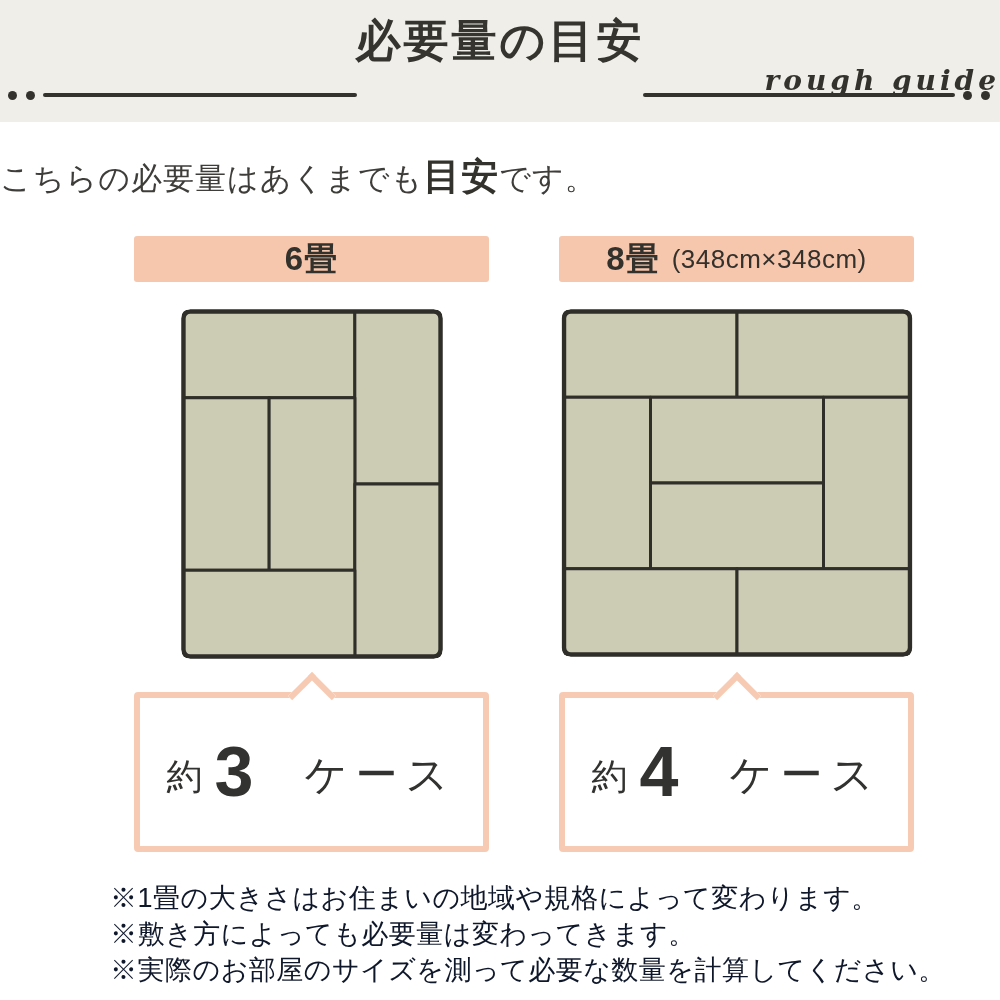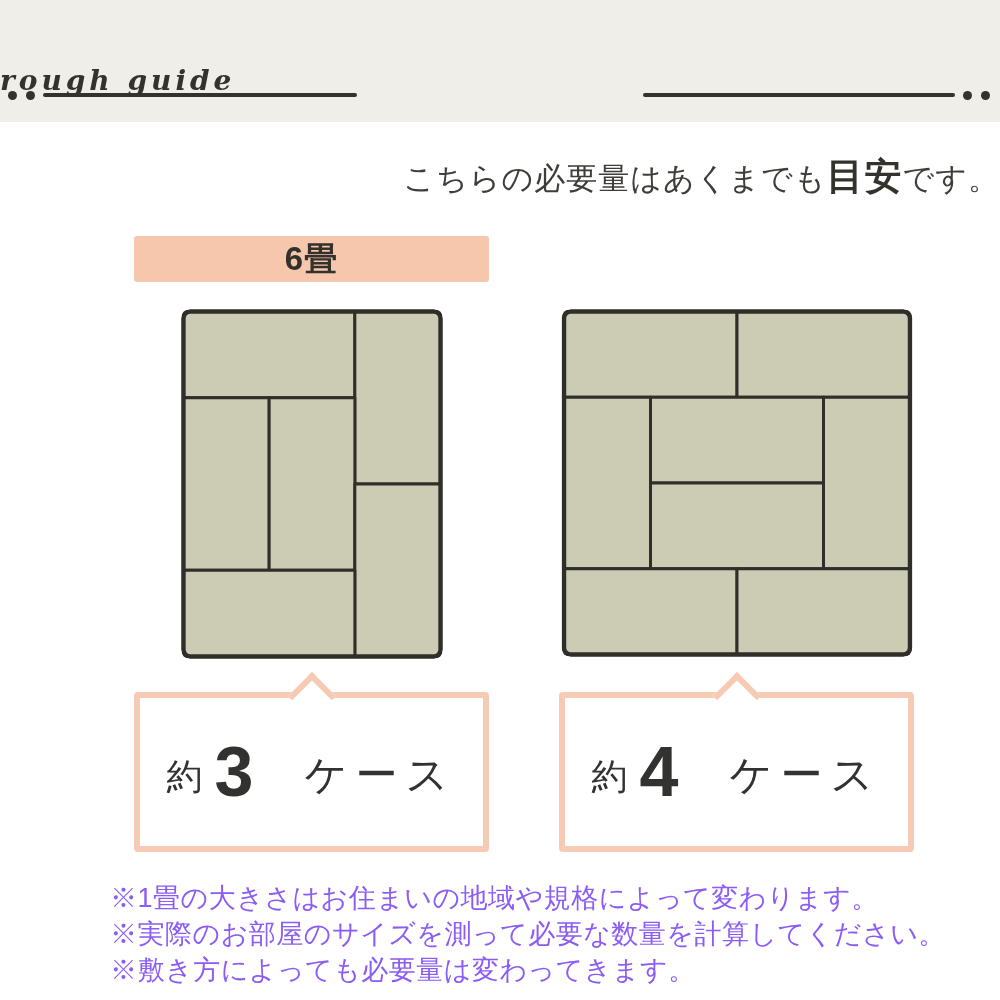--- a/index.html
+++ b/index.html
@@ -20,27 +20,27 @@
     color:#35342e;
   }
   .decor-line { position:absolute; top:93px; height:4px; background:#33322c; border-radius:2px; }
   .line-left  { left:43px;  width:314px; }
   .line-right { left:643px; width:312px; }
   .dot { position:absolute; top:91px; width:9px; height:9px; border-radius:50%; background:#33322c; }
   .dot-l1 { left:8px; }  .dot-l2 { left:26px; }
   .dot-r1 { left:963px; } .dot-r2 { left:981px; }
   .script-sub {
     position:absolute; top:64px; left:0; width:100%;
-    text-align:left;
+    text-align:right;
     font-family:"DejaVu Serif", serif; font-style:italic; font-weight:bold;
     font-size:28px; letter-spacing:4px; color:#33322c;
   }
 
   
-  .intro { margin-top:30px; text-align:right; font-size:31px; color:#3e3d3a; letter-spacing:1px; }
+  .intro { margin-top:30px; text-align:left; font-size:31px; color:#3e3d3a; letter-spacing:1px; }
   .intro .em { font-size:37px; font-weight:bold; color:#33322c; }
 
   
   .cols { display:flex; justify-content:center; gap:70px; margin-top:34px;padding-left:48px; }
   .col { position:relative; width:355px; height:618px; }
 
   .room-label {
     height:46px; background:#f6c6ad; border-radius:3px;
     display:flex; align-items:center; justify-content:center; gap:12px;
     color:#33312c;
@@ -66,28 +66,29 @@
     width:34px; height:34px; background:#ffffff;
     border-top:6px solid #f7cbb3; border-left:6px solid #f7cbb3;
     transform:rotate(45deg);
   }
   .case-text { display:flex; align-items:center; color:#323230; }
   .case-pre { font-size:36px; line-height:1; margin-top:10px; }
   .case-num { font-size:70px; font-weight:bold; line-height:1; margin:0 12px; }
   .case-suf { font-size:42px; line-height:1; letter-spacing:8px; margin-top:6px;margin-left:39px; }
 
   
-  .notes { margin:26px 0 16px 110px; font-size:27px; line-height:36px; color:#8b5cf6; letter-spacing:0.5px; }
+  .notes { margin:26px 0 16px 110px; font-size:27px; line-height:36px; color:#0f172a; letter-spacing:0.5px; }
 </style>
 </head>
 <body>
 
 <div class="page">
 
   <div class="header">
+    <div class="title">必要量の目安</div>
     <span class="dot dot-l1"></span>
     <span class="dot dot-l2"></span>
     <span class="decor-line line-left"></span>
     <div class="script-sub">rough guide</div>
     <span class="decor-line line-right"></span>
     <span class="dot dot-r1"></span>
     <span class="dot dot-r2"></span>
   </div>
 
   <div class="intro">
@@ -115,20 +116,24 @@
         <span class="chevron"></span>
         <div class="case-text">
           <span class="case-pre">約</span>
           <span class="case-num">3</span>
           <span class="case-suf">ケース</span>
         </div>
       </div>
     </div>
 
     <div class="col col-1">
+      <div class="room-label">
+        <span class="room-size">8畳</span>
+        <span class="room-dims">(348cm×348cm)</span>
+      </div>
       <div class="diagram">
           <svg viewBox="-2.5 -2.5 353 353" preserveAspectRatio="none">
             <rect x="0" y="0" width="174" height="87" fill="#cccbb4" stroke="#2f2e29" stroke-width="3" stroke-linejoin="round"></rect>
             <rect x="174" y="0" width="174" height="87" fill="#cccbb4" stroke="#2f2e29" stroke-width="3" stroke-linejoin="round"></rect>
             <rect x="0" y="87" width="87" height="174" fill="#cccbb4" stroke="#2f2e29" stroke-width="3" stroke-linejoin="round"></rect>
             <rect x="87" y="87" width="174" height="87" fill="#cccbb4" stroke="#2f2e29" stroke-width="3" stroke-linejoin="round"></rect>
             <rect x="87" y="174" width="174" height="87" fill="#cccbb4" stroke="#2f2e29" stroke-width="3" stroke-linejoin="round"></rect>
             <rect x="261" y="87" width="87" height="174" fill="#cccbb4" stroke="#2f2e29" stroke-width="3" stroke-linejoin="round"></rect>
             <rect x="0" y="261" width="174" height="87" fill="#cccbb4" stroke="#2f2e29" stroke-width="3" stroke-linejoin="round"></rect>
             <rect x="174" y="261" width="174" height="87" fill="#cccbb4" stroke="#2f2e29" stroke-width="3" stroke-linejoin="round"></rect>
@@ -142,17 +147,17 @@
           <span class="case-num">4</span>
           <span class="case-suf">ケース</span>
         </div>
       </div>
     </div>
 
   </div>
 
   <div class="notes">
       <div>※1畳の大きさはお住まいの地域や規格によって変わります。</div>
+      <div>※敷き方によっても必要量は変わってきます。</div>
       <div>※実際のお部屋のサイズを測って必要な数量を計算してください。</div>
-      <div>※敷き方によっても必要量は変わってきます。</div>
     </div>
 
 </div>
 
 </body></html>

